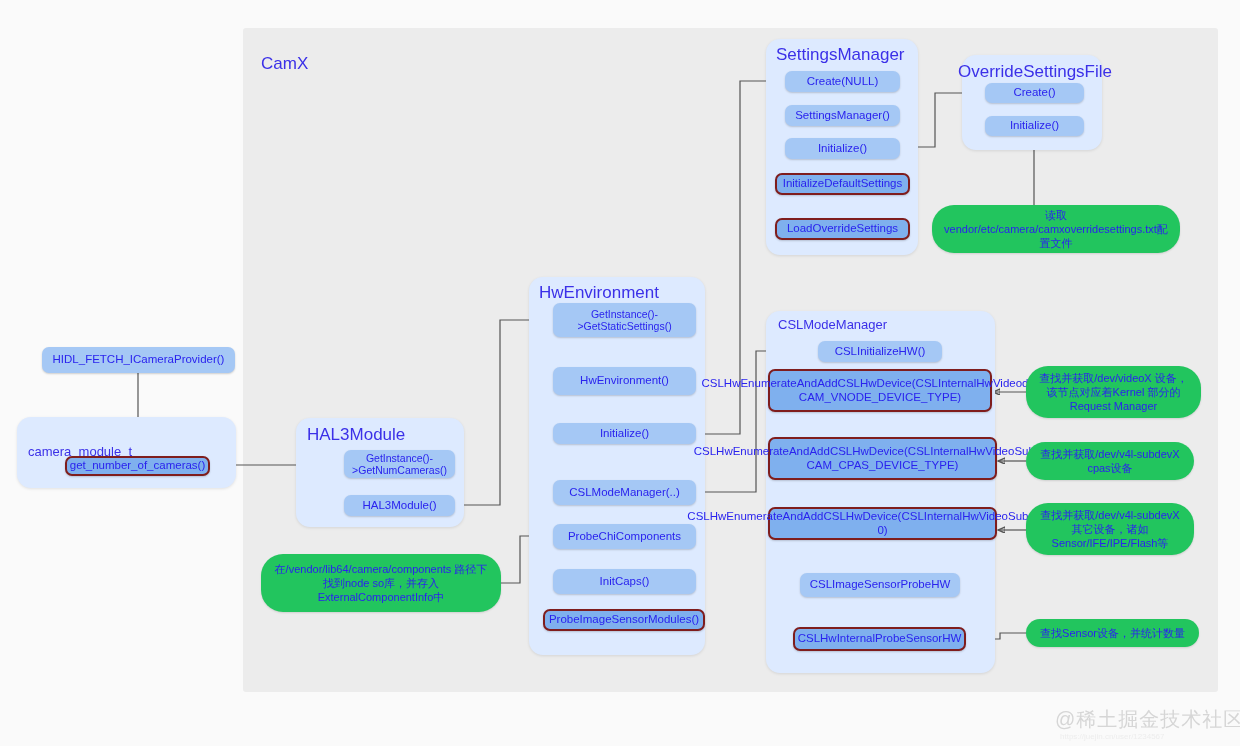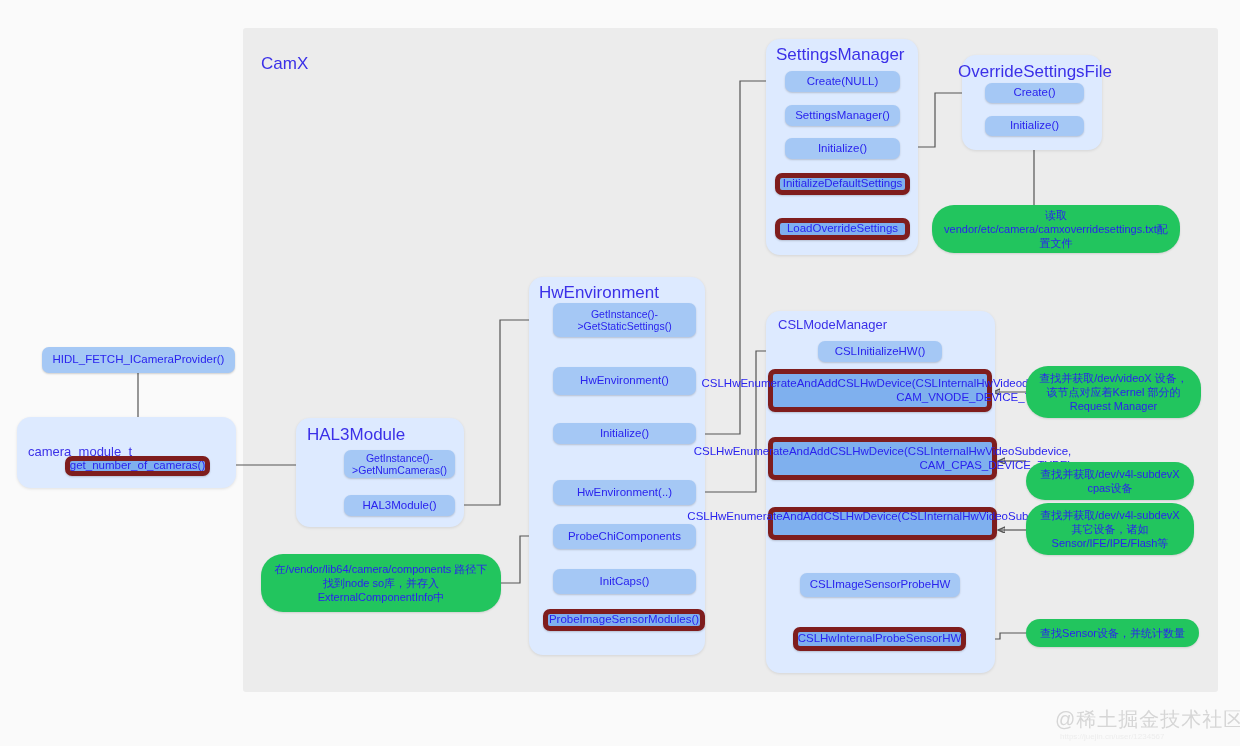--- a/index.html
+++ b/index.html
@@ -47,22 +47,21 @@
     background: #a5c8f5;
     border-radius: 7px;
     box-shadow: 0 1px 2px rgba(0,0,0,0.18);
     font-size: 11.5px;
     line-height: 1.18;
     padding: 2px 4px;
     box-sizing: border-box;
   }
   .node.dark {
     background: #7fb0ee;
-    border: 5px solid #7f1d1d;
-    text-align: right;
+    border: 2px solid #7f1d1d;
   }
   .node.big { font-size: 11.5px; }
 
   
   .note {
     position: absolute;
     display: flex;
     align-items: center;
     justify-content: center;
     text-align: center;
@@ -182,21 +181,21 @@
   <div class="node" style="left:553px; top:303px; width:143px; height:34px;">
     <span style="font-size:10.5px;">GetInstance()-&gt;GetStaticSettings()</span>
   </div>
   <div class="node" style="left:553px; top:367px; width:143px; height:28px;">
     <span>HwEnvironment()</span>
   </div>
   <div class="node" style="left:553px; top:423px; width:143px; height:21px;">
     <span>Initialize()</span>
   </div>
   <div class="node" style="left:553px; top:480px; width:143px; height:25px;">
-    <span>HwEnvironment(..)</span>
+    <span>CSLModeManager(..)</span>
   </div>
   <div class="node" style="left:553px; top:524px; width:143px; height:25px;text-align:center;">
     <span>ProbeChiComponents</span>
   </div>
   <div class="node" style="left:553px; top:569px; width:143px; height:25px;">
     <span>InitCaps()</span>
   </div>
   <div class="node dark" style="left:543px; top:609px; width:162px; height:22px;">
     <span>ProbeImageSensorModules()</span>
   </div>
@@ -256,21 +255,21 @@
   </div>
 
   <div class="note" style="left:261px; top:554px; width:240px; height:58px;">
     <span>在/vendor/lib64/camera/components 路径下找到node so库，并存入ExternalComponentInfo中</span>
   </div>
 
   <div class="note" style="left:1026px; top:366px; width:175px; height:52px;">
     <span>查找并获取/dev/videoX 设备，该节点对应着Kernel 部分的 Request Manager</span>
   </div>
 
-  <div class="note" style="left:1026px; top:462px; width:168px; height:38px;">
+  <div class="note" style="left:1026px; top:442px; width:168px; height:38px;">
     <span>查找并获取/dev/v4l-subdevX cpas设备</span>
   </div>
 
   <div class="note" style="left:1026px; top:503px; width:168px; height:52px;">
     <span>查找并获取/dev/v4l-subdevX 其它设备，诸如 Sensor/IFE/IPE/Flash等</span>
   </div>
 
   <div class="note" style="left:1026px; top:619px; width:173px; height:28px;">
     <span>查找Sensor设备，并统计数量</span>
   </div>

